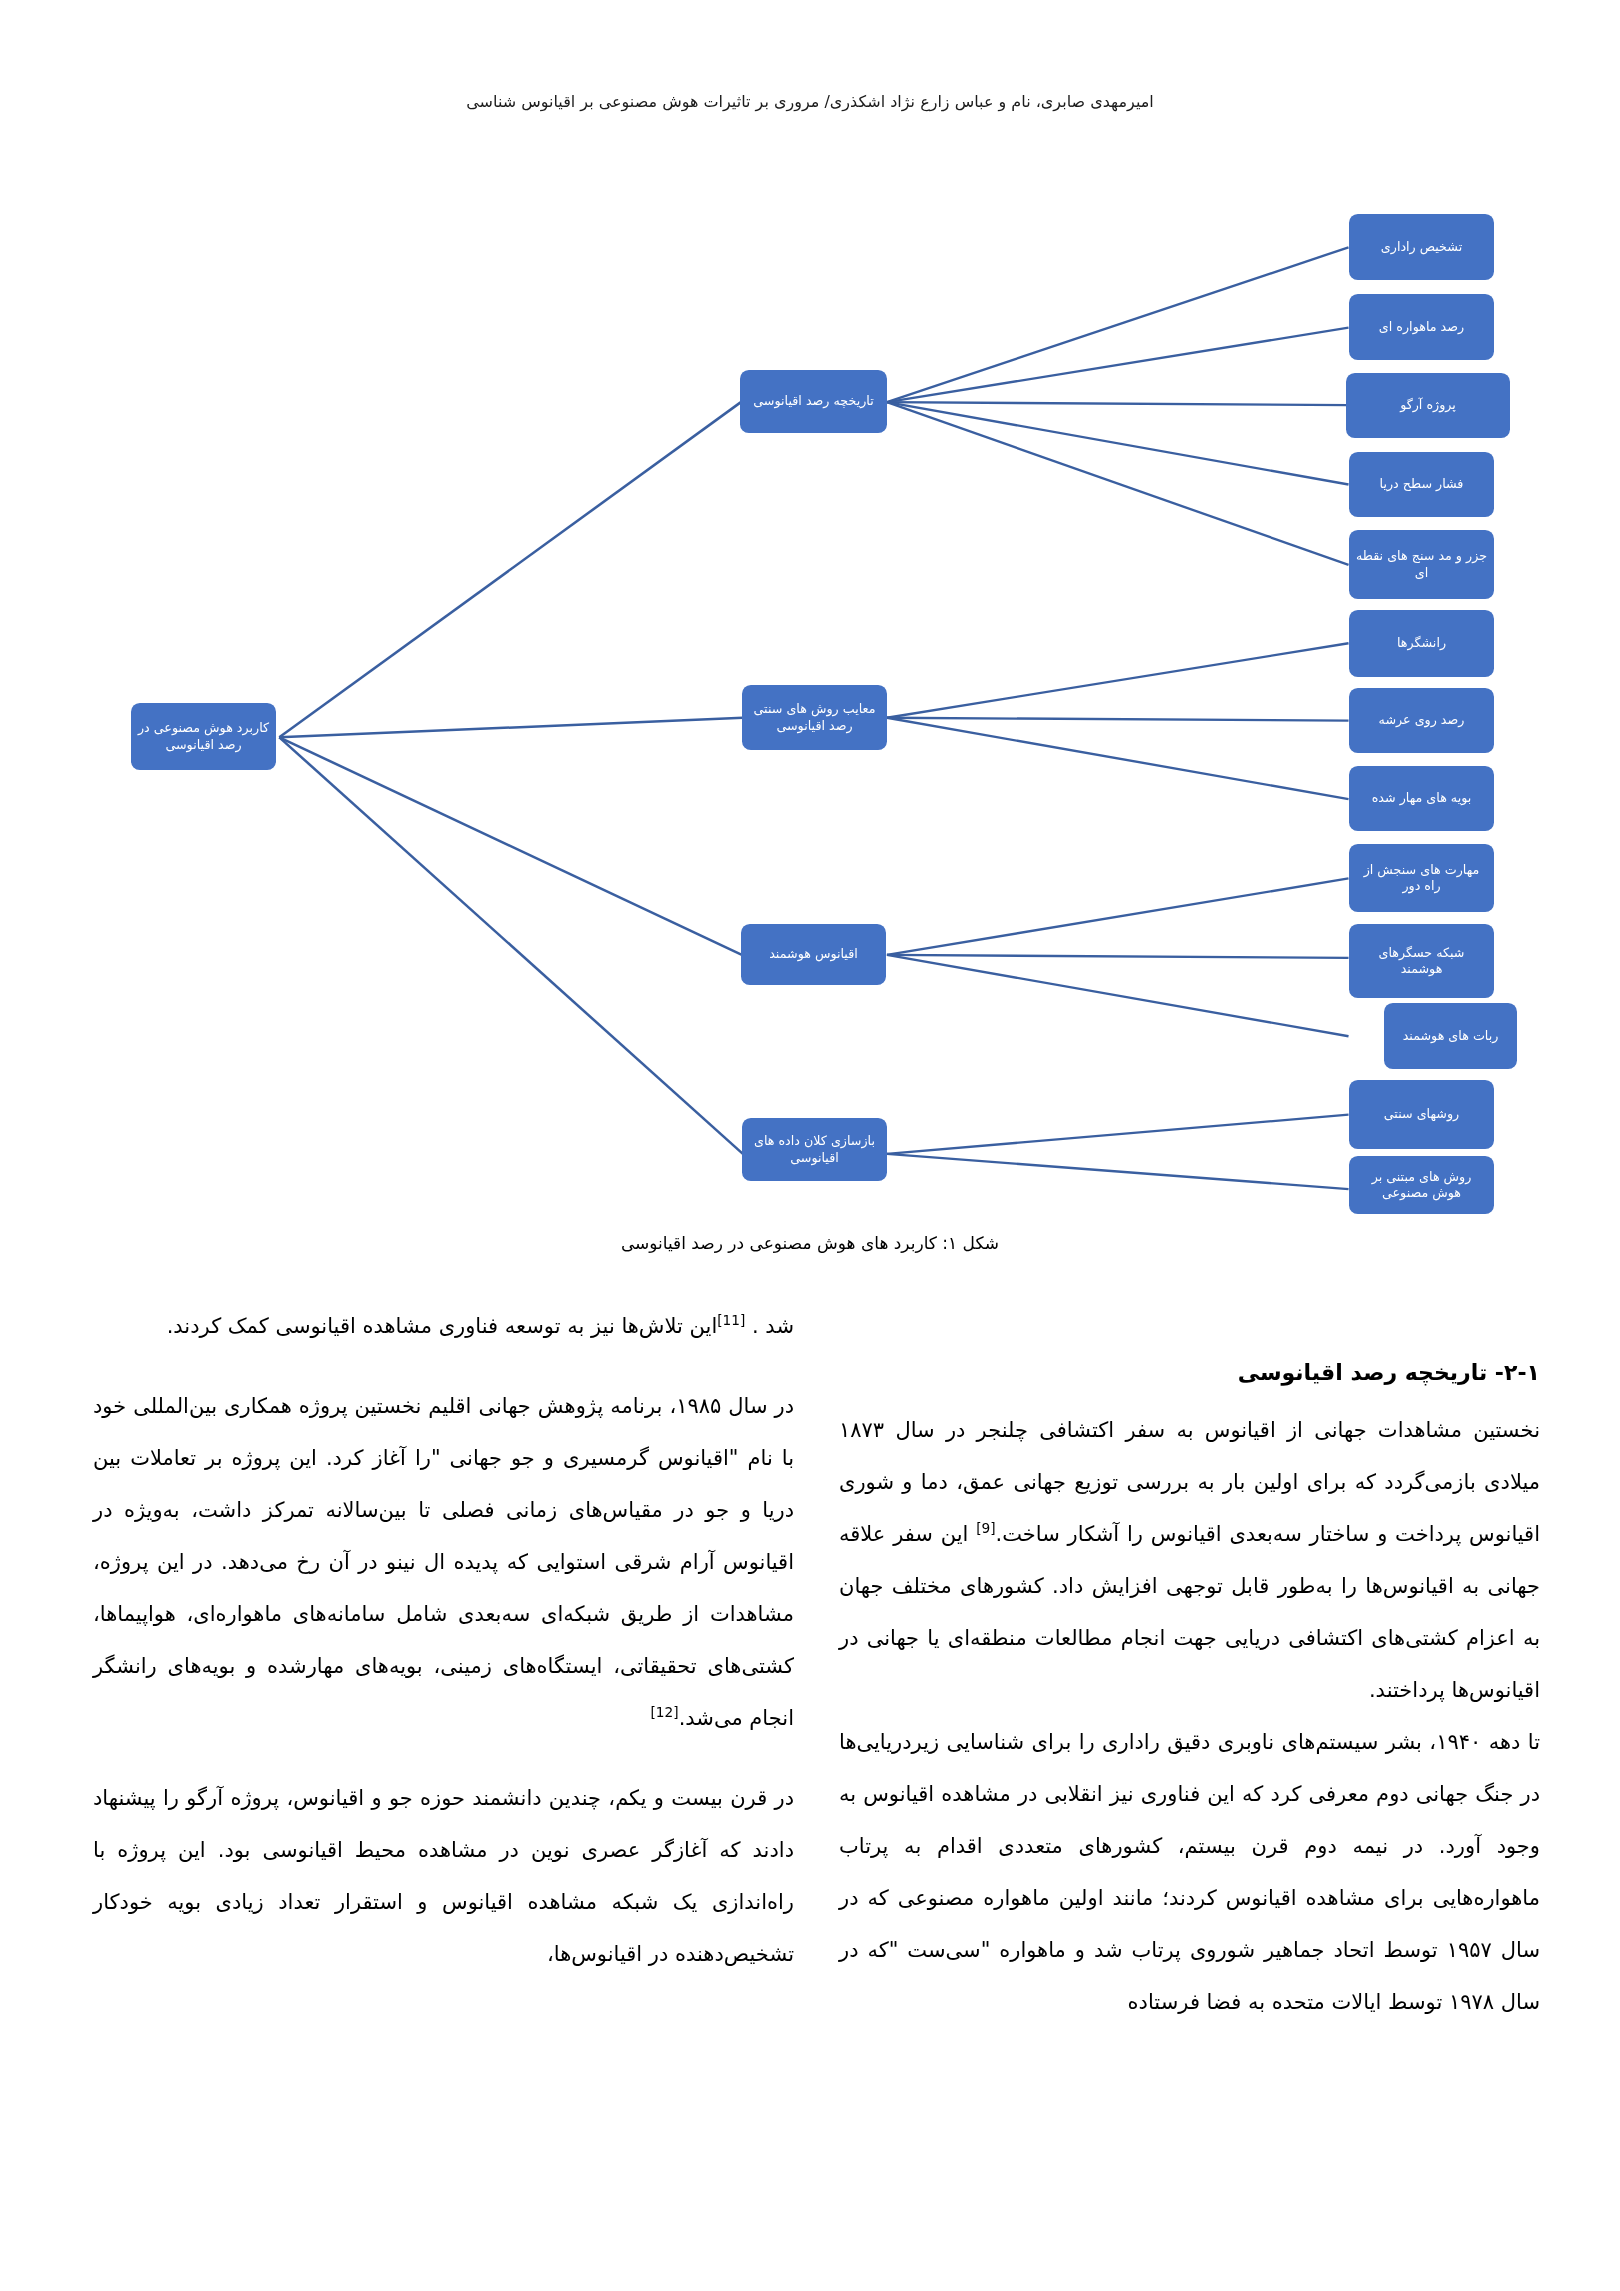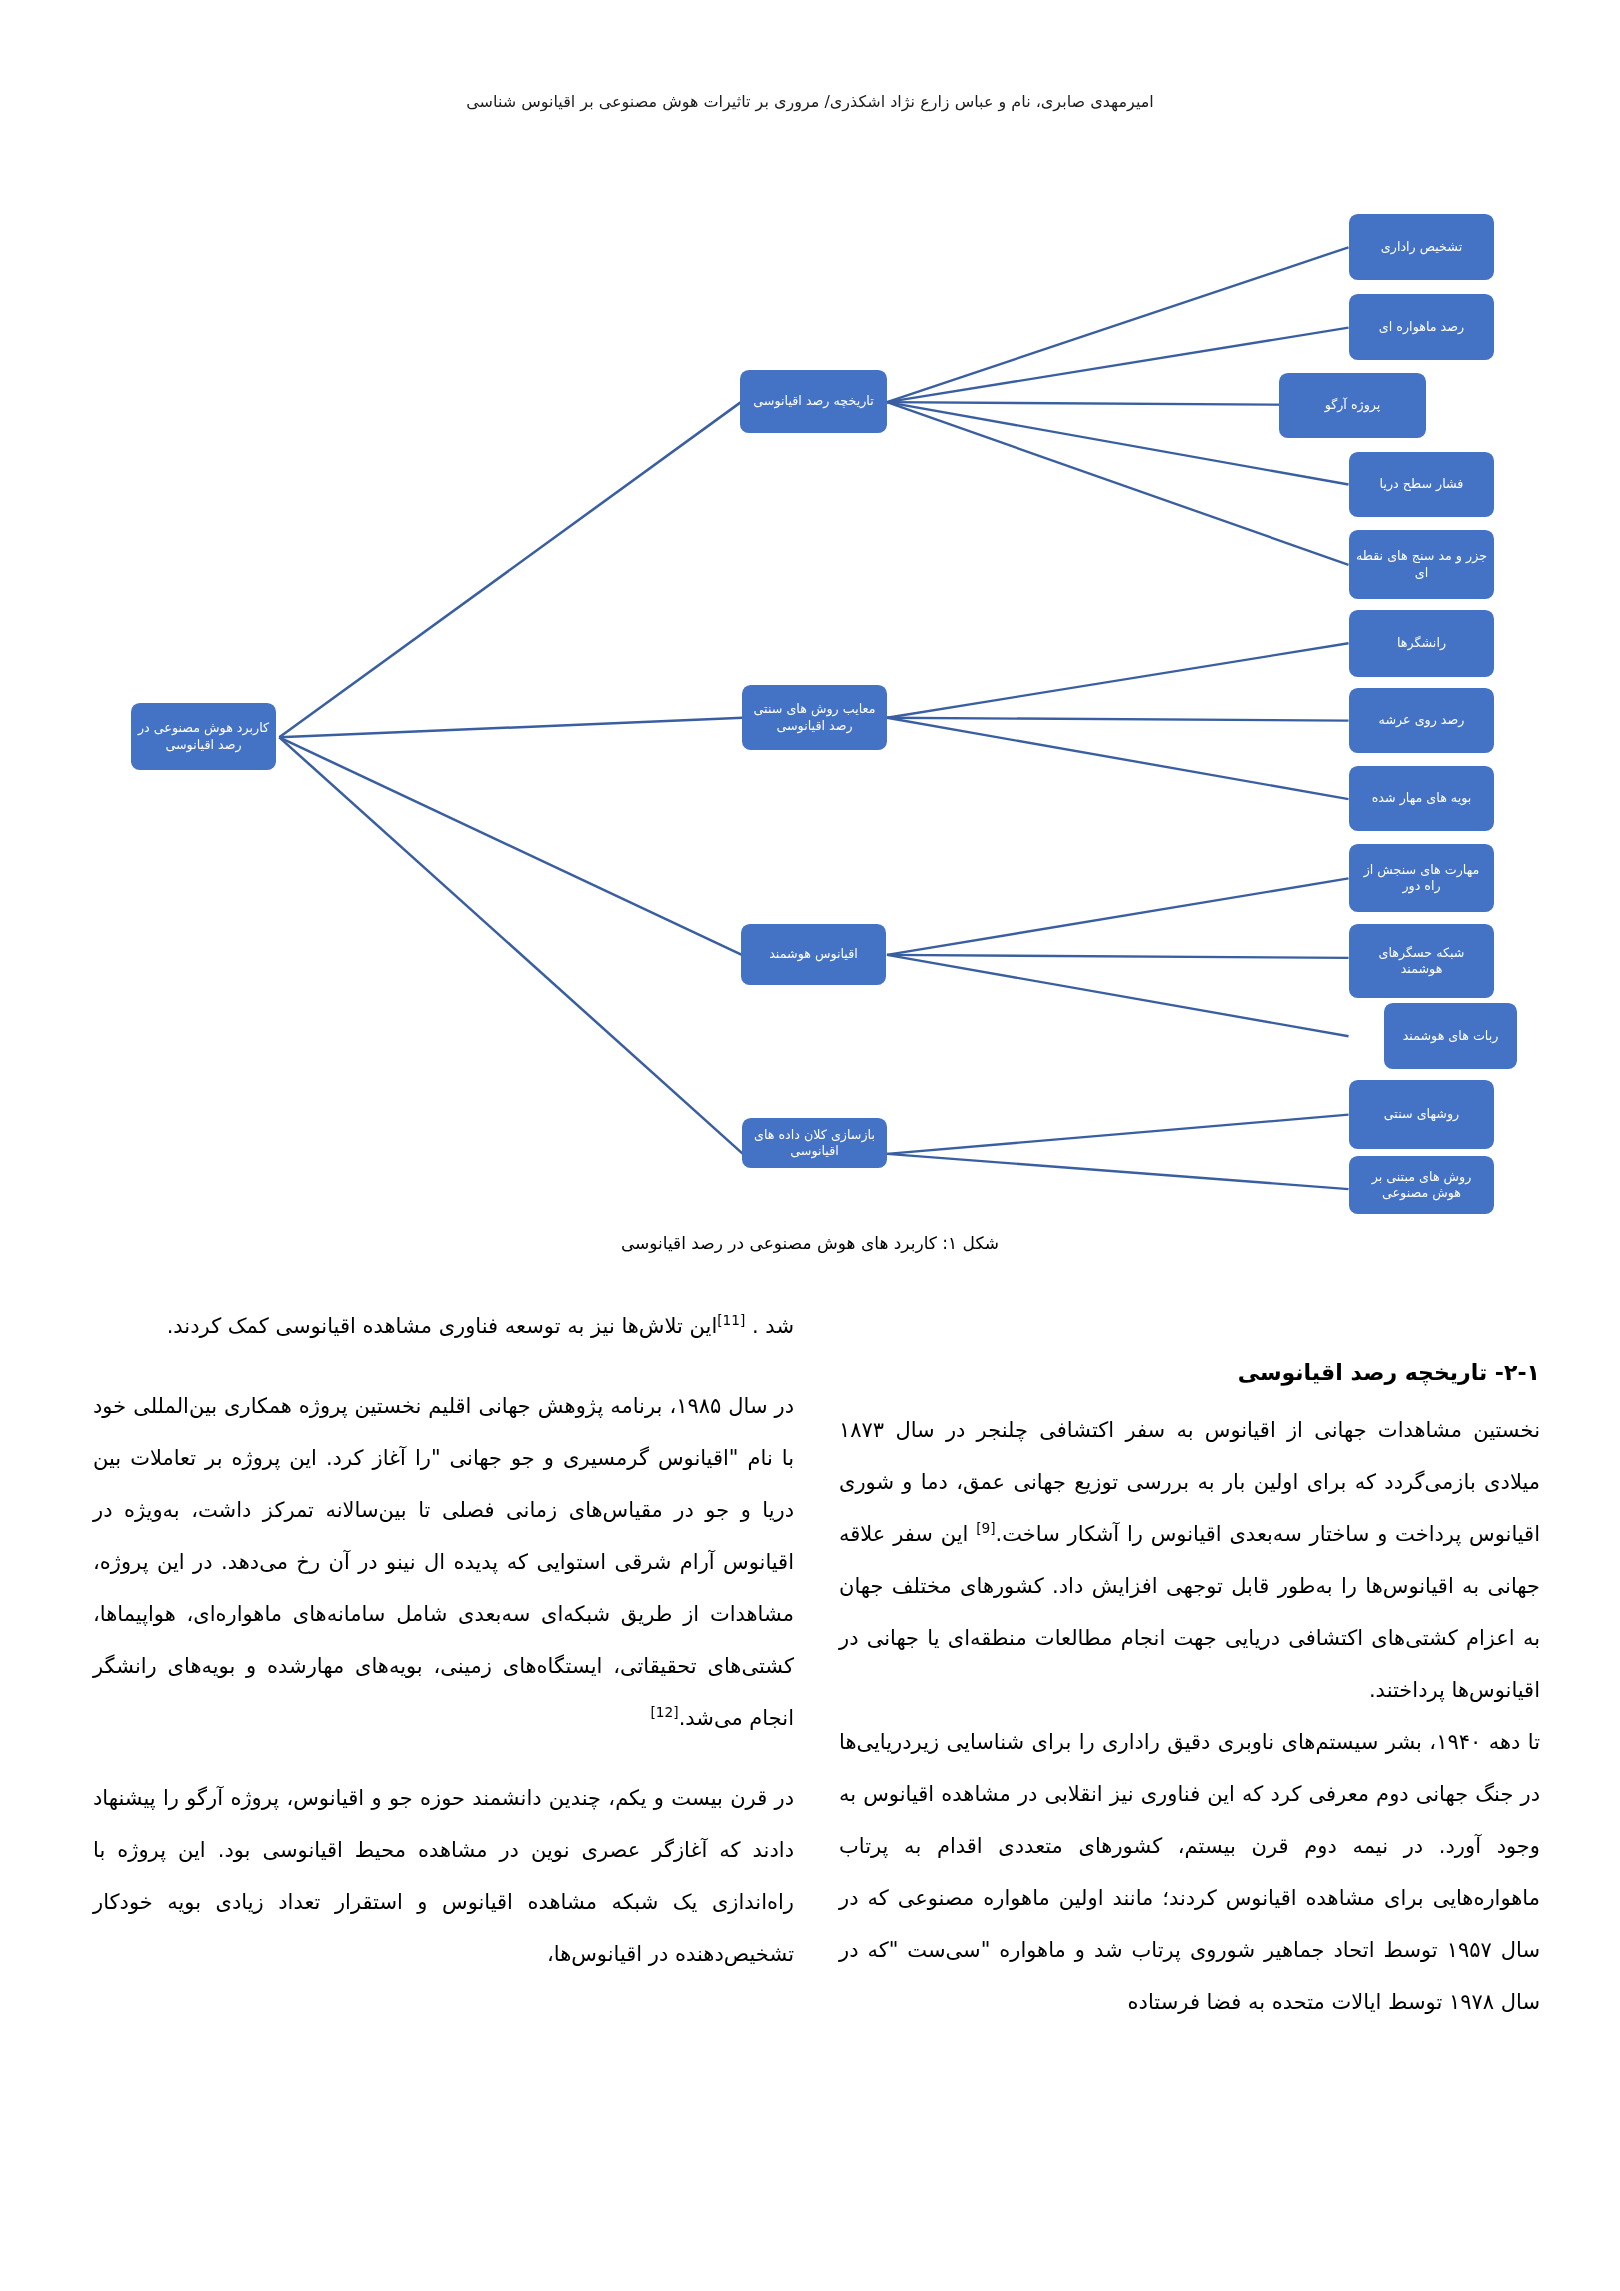--- a/index.html
+++ b/index.html
@@ -114,25 +114,25 @@
 
       <line x1="905" y1="1177" x2="1376" y2="1137" stroke="currentColor" stroke-width="2.4"></line>
       <line x1="905" y1="1177" x2="1376" y2="1213" stroke="currentColor" stroke-width="2.4"></line>
     </svg>
 
     <div class="node" style="left:131px;top:703px;width:145px;height:67px">کاربرد هوش مصنوعی در رصد اقیانوسی</div>
 
     <div class="node" style="left:740px;top:370px;width:147px;height:63px">تاریخچه رصد اقیانوسی</div>
     <div class="node" style="left:742px;top:685px;width:145px;height:65px">معایب روش های سنتی رصد اقیانوسی</div>
     <div class="node" style="left:741px;top:924px;width:145px;height:61px">اقیانوس هوشمند</div>
-    <div class="node" style="left:742px;top:1118px;width:145px;height:50px">بازسازی کلان داده های اقیانوسی</div>
+    <div class="node" style="left:742px;top:1118px;width:145px;height:63px">بازسازی کلان داده های اقیانوسی</div>
 
     <div class="node" style="left:1349px;top:214px;width:145px;height:66px">تشخیص راداری</div>
     <div class="node" style="left:1349px;top:294px;width:145px;height:66px">رصد ماهواره ای</div>
-    <div class="node" style="left:1279px;top:373px;width:147px;height:65px">پروژه آرگو</div>
+    <div class="node" style="left:1346px;top:373px;width:164px;height:65px">پروژه آرگو</div>
     <div class="node" style="left:1349px;top:452px;width:145px;height:65px">فشار سطح دریا</div>
     <div class="node" style="left:1349px;top:530px;width:145px;height:69px">جزر و مد سنج های نقطه ای</div>
 
     <div class="node" style="left:1349px;top:610px;width:145px;height:67px">رانشگرها</div>
     <div class="node" style="left:1349px;top:688px;width:145px;height:65px">رصد روی عرشه</div>
     <div class="node" style="left:1349px;top:766px;width:145px;height:65px">بویه های مهار شده</div>
 
     <div class="node" style="left:1349px;top:844px;width:145px;height:68px">مهارت های سنجش از راه دور</div>
     <div class="node" style="left:1349px;top:924px;width:145px;height:74px">شبکه حسگرهای هوشمند</div>
     <div class="node" style="left:1384px;top:1003px;width:133px;height:66px">ربات های هوشمند</div>

